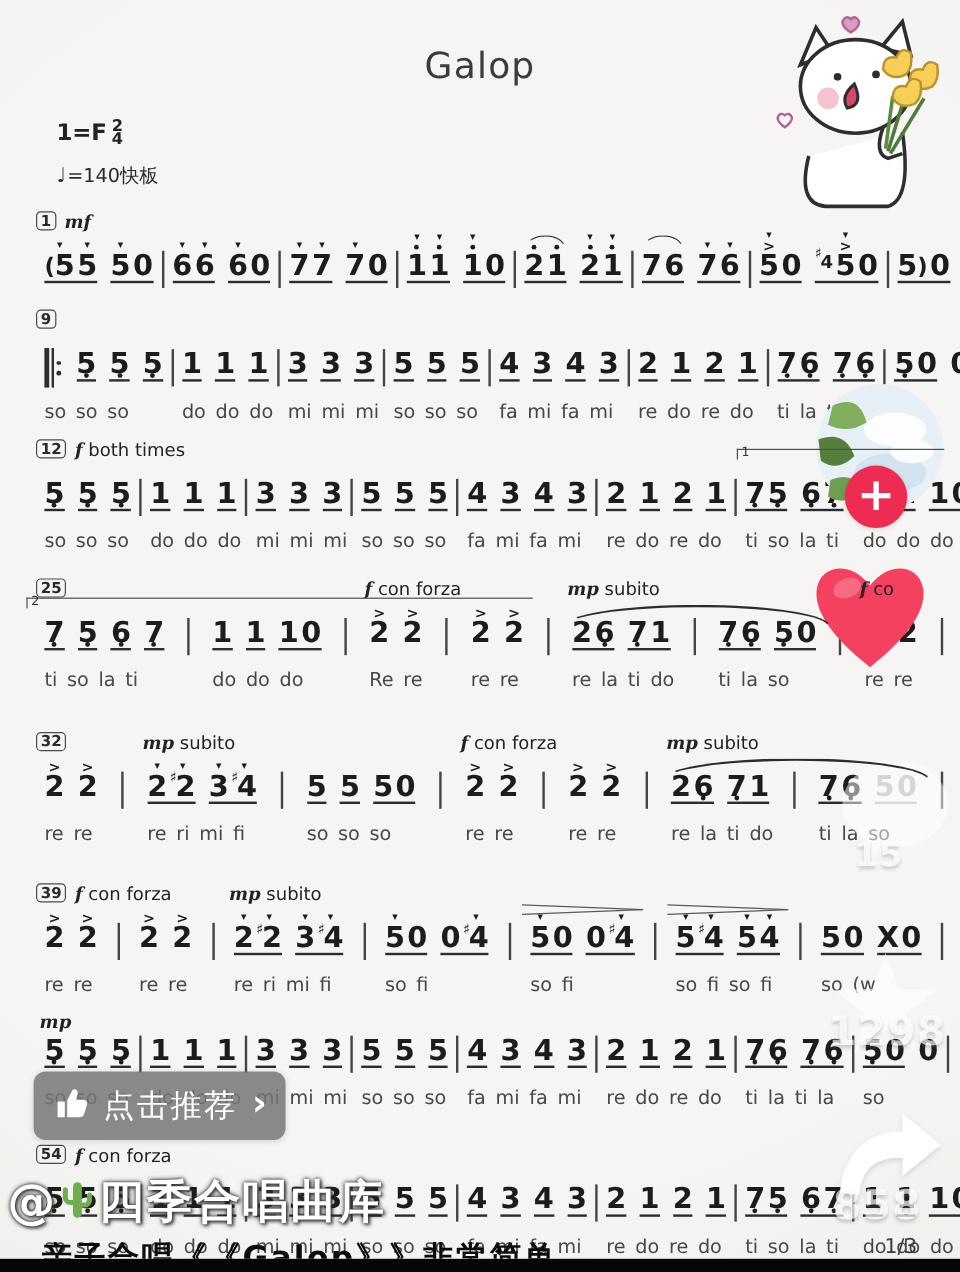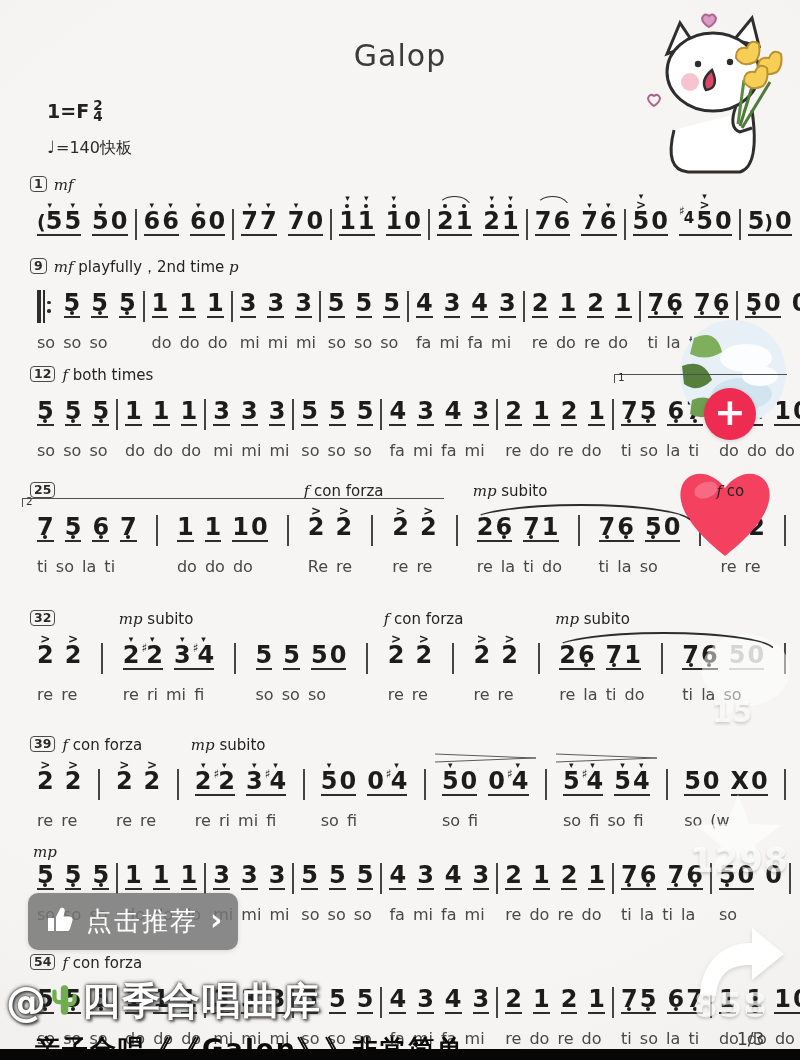--- a/index.html
+++ b/index.html
@@ -10,21 +10,21 @@
   .title{position:absolute;left:0;right:0;top:38px;text-align:center;font-size:30px;color:#3b3b3b;letter-spacing:1px;}
   .keyline{position:absolute;left:47px;top:100px;font-size:19px;font-weight:bold;color:#222;display:flex;align-items:flex-start;gap:4px;}
   .frac{display:inline-flex;flex-direction:column;align-items:center;font-size:13.5px;line-height:11px;font-weight:bold;}
   .tempoline{position:absolute;left:47px;top:137px;font-size:16px;color:#2a2a2a;}
   .qnote{font-size:17px;margin-right:1px;}
   
   #score{position:absolute;left:0;top:0;right:0;bottom:0;}
   .system{position:absolute;left:30px;width:756px;}
   .sys-head{height:16px;display:flex;gap:7px;align-items:flex-start;font-size:15px;color:#232323;white-space:nowrap;}
   .badge{border:1.4px solid #4a4a4a;border-radius:4px;font-size:12.5px;font-weight:bold;line-height:14px;padding:0 3px;color:#2a2a2a;}
-  .dyn{font-family:"DejaVu Serif","Liberation Serif",serif;font-style:italic;font-weight:normal;}
+  .dyn{font-family:"DejaVu Serif","Liberation Serif",serif;font-style:italic;font-weight:bold;}
   .m-row{display:flex;justify-content:space-between;align-items:flex-start;}
   .measure{position:relative;display:flex;flex-direction:column;}
   .m-label{position:absolute;top:-16px;left:3px;font-size:15px;color:#232323;white-space:nowrap;z-index:2;}
   .m-label.low{top:-3px;}
   .m-notes{display:flex;align-items:flex-start;gap:11px;padding:0 7px 10px 7px;position:relative;}
   .bar{width:2px;background:#454545;height:31px;margin-top:17px;flex:none;}
   .note{display:flex;flex-direction:column;align-items:center;position:relative;min-width:14px;}
   .ab{height:17px;display:flex;flex-direction:column;align-items:center;justify-content:flex-end;line-height:8px;gap:1px;}
   .accv{font-size:9px;color:#1d1d1d;}
   .accg{font-size:12px;font-weight:bold;color:#1d1d1d;}
@@ -327,21 +327,20 @@
                   <span class="dg">0</span>
                 </span>
               </span>
             </div>
           </div>
         </div>
       </div>
       <div class="system" style="top: 258px;">
         <div class="sys-head">
           <span class="badge">9</span>
-          <span><span class="dyn">mf</span><span> playfully，2nd time </span><span class="dyn">p</span></span>
         </div>
         <div class="m-row">
           <div class="measure">
             <div class="m-notes">
               <span class="rep">
                 <i class="bb"></i>
                 <i class="sb"></i>
                 <span class="dd">
                   <i></i>
                   <i></i>

